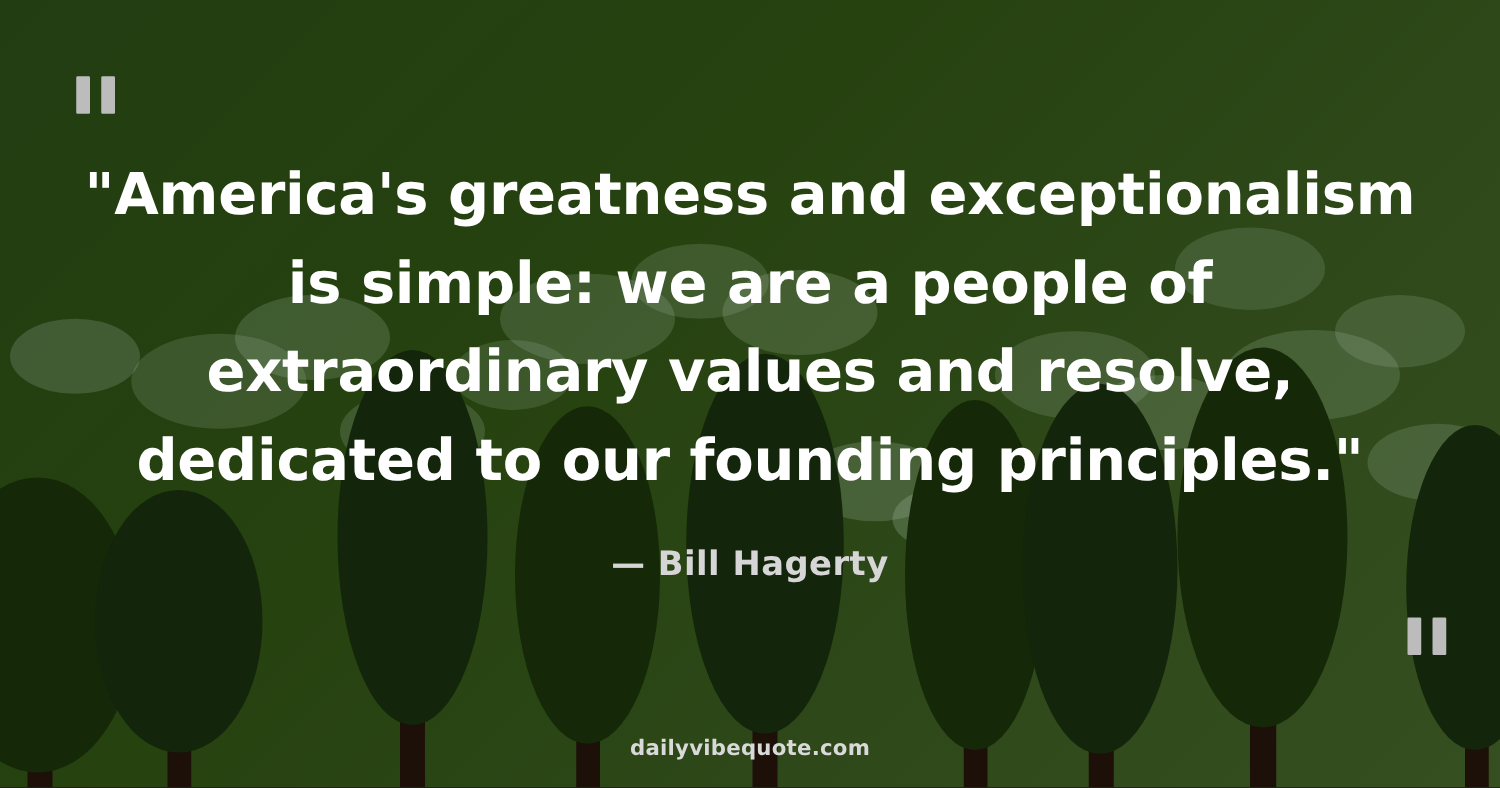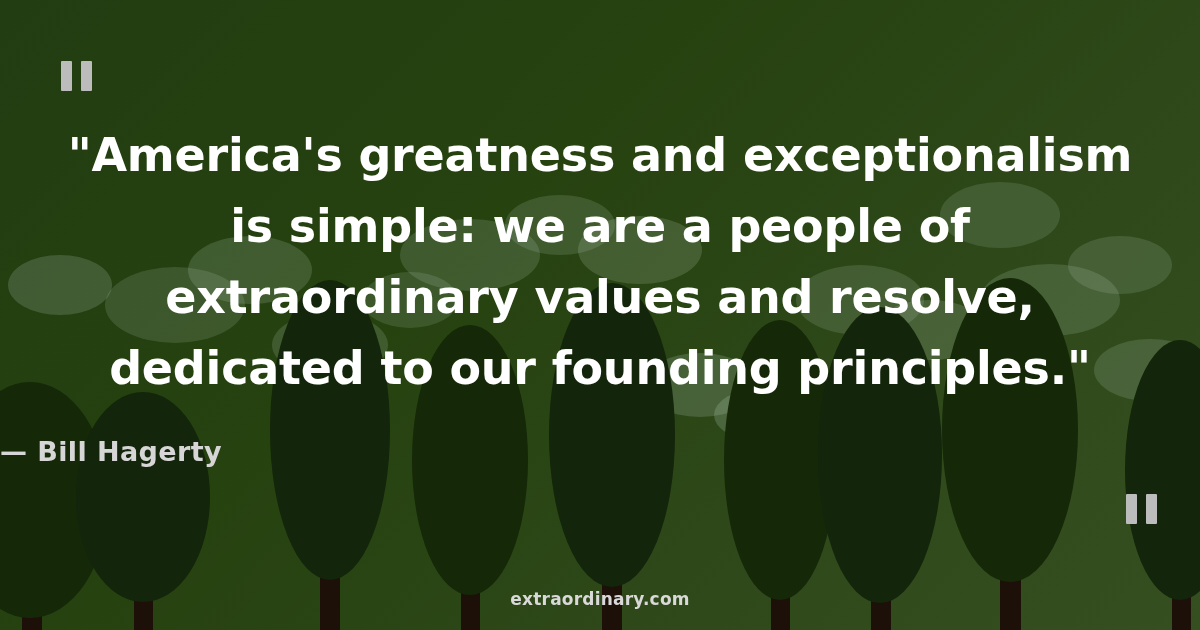--- a/index.html
+++ b/index.html
@@ -64,20 +64,21 @@
     font-weight: bold;
     letter-spacing: -0.2px;
     white-space: pre-line;
   }
 
   #attribution {
     position: absolute;
     left: 0;
     right: 0;
     top: 436px;
+    text-align: center;
     color: #d6d6d6;
     font-size: 27px;
     font-weight: bold;
     letter-spacing: 0.4px;
   }
 
   #watermark {
     position: absolute;
     left: 0;
     right: 0;
@@ -149,16 +150,16 @@
 
   <div id="content">
 
     <div id="quote-text">"America's greatness and exceptionalism
 is simple: we are a people of
 extraordinary values and resolve,
 dedicated to our founding principles."</div>
 
     <div id="attribution">— Bill Hagerty</div>
 
-    <div id="watermark">extraordinary.com</div>
+    <div id="watermark">dailyvibequote.com</div>
 
   </div>
 </div>
 
 </body></html>

